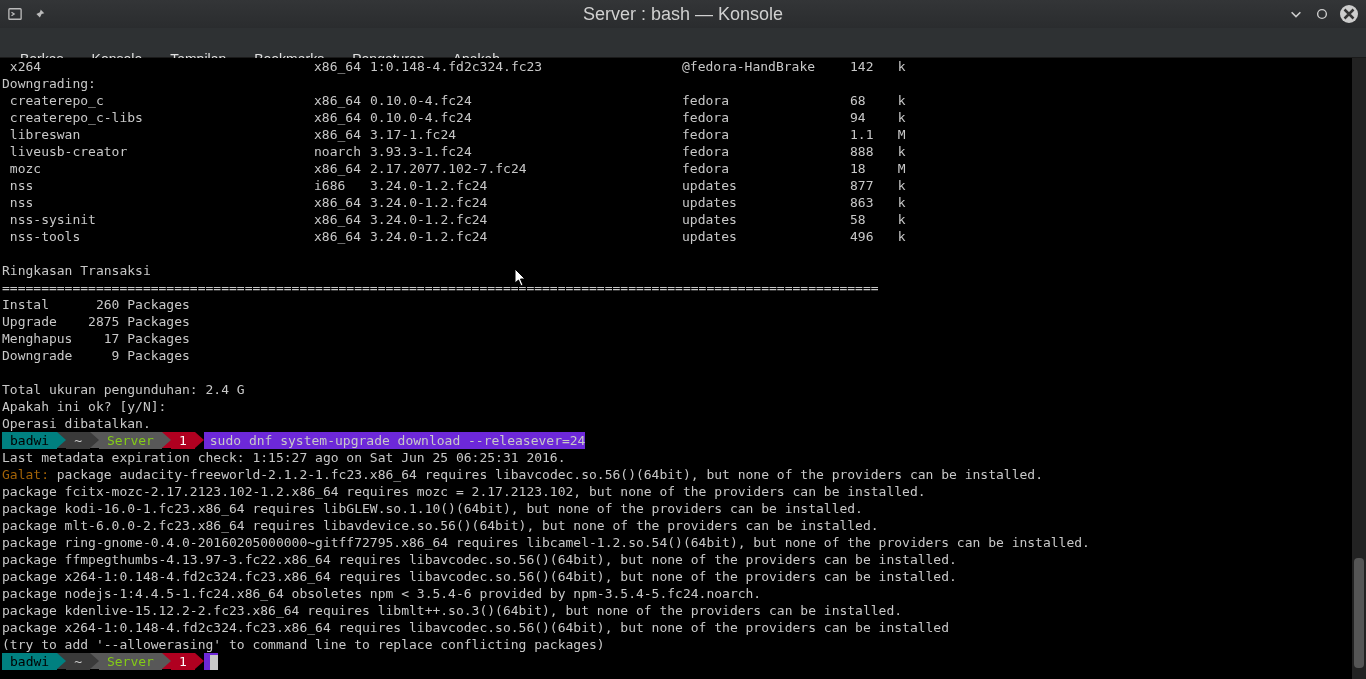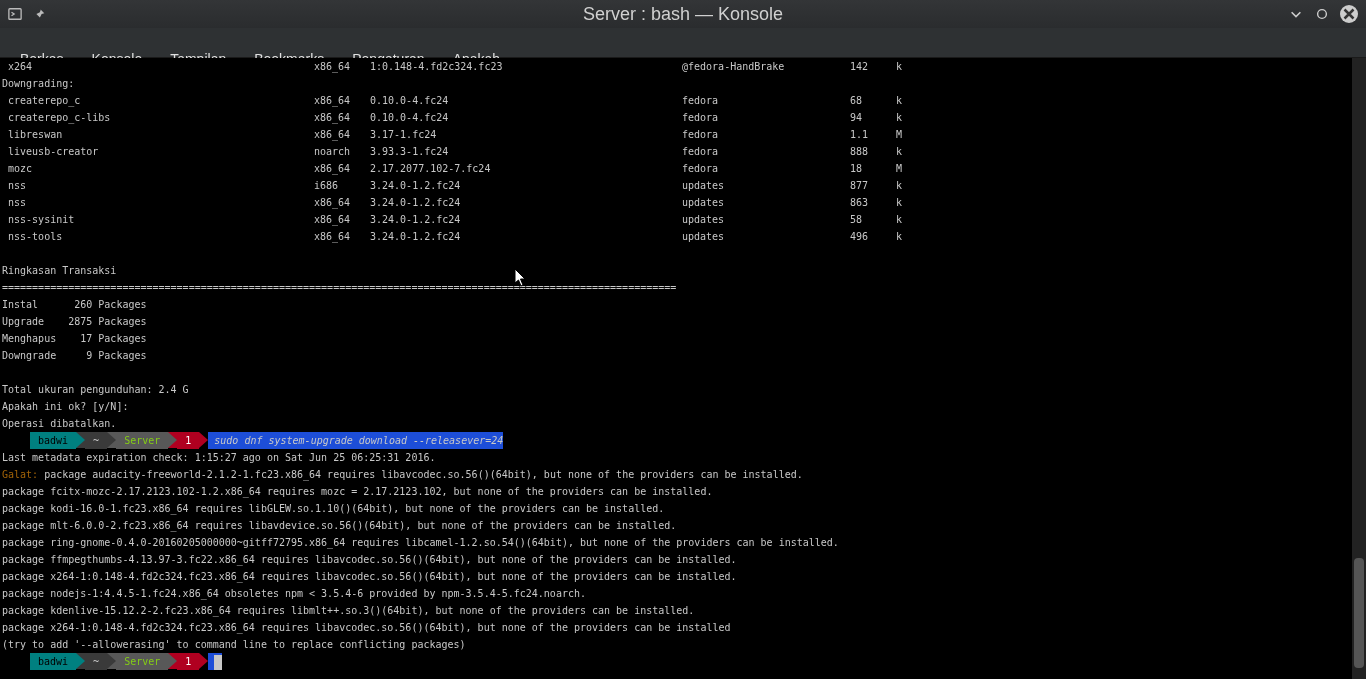--- a/index.html
+++ b/index.html
@@ -16,21 +16,21 @@
 .tb-close { width:18px; height:18px; border-radius:50%; background:#ccc; color:#333; display:inline-flex; align-items:center; justify-content:center; font-size:12px; font-weight:bold; cursor:pointer; }
 
 
 .menubar { height:30px; background:#2e3133; display:flex; align-items:center; padding-left:6px; color:#e0e0e0; font-size:14px; border-bottom:1px solid #1a1a1a; }
 .menu-item { padding:4px 14px; cursor:pointer;margin-top:32px; }
 
 
 .term-wrap { position:relative; height:621px; }
 .terminal {
   font-family:"DejaVu Sans Mono","Liberation Mono",monospace;
-  font-size:10px;
+  font-size:13px;
   line-height:17px;
   color:#c8c8c8;
   background:#000;
   padding:0 4px 0 2px;
   height:621px;
   overflow:hidden;
   white-space:pre;
 }
 .scroll { position:absolute; right:0; top:0; width:14px; height:100%; background:#222; }
 .thumb { position:absolute; right:2px; width:10px; background:#555; border-radius:4px; }
@@ -46,22 +46,22 @@
 .ps-segment { display:inline-block; padding:0 8px; }
 .ps-user { background:#008080; color:#000; }
 .ps-sep-ut { color:#008080; background:#3a3a3a; }
 .ps-tilde { background:#3a3a3a; color:#ccc; }
 .ps-sep-ts { color:#3a3a3a; background:#585858; }
 .ps-server { background:#585858; color:#84cc16; }
 .ps-sep-sn { color:#585858; background:#b00020; }
 .ps-num { background:#b00020; color:#fff; }
 .ps-sep-end { color:#b00020; }
 .arrow { display:inline-block; width:0; height:0; border-top:8.5px solid transparent; border-bottom:8.5px solid transparent; border-left:9px solid currentColor; vertical-align:top; }
-.ps-line { display:flex; align-items:stretch; height:17px; line-height:17px;margin-left:28px; }
-.ps-body { background:#1d4ed8; color:#c8c8c8; padding-left:6px;font-style:italic; }
+.ps-line { display:flex; align-items:stretch; height:17px; line-height:17px; }
+.ps-body { background:#6d28d9; color:#c8c8c8; padding-left:6px; }
 .red { color:#a16207; }
 .cursor-block { display:inline-block; width:8px; height:15px; background:#c8c8c8; vertical-align:middle; }
 
 .mouse-cursor { position:absolute; pointer-events:none; }
 .mouse-cursor svg { width:14px; height:20px; }
 </style>
 </head>
 <body>
 
 <div class="titlebar">

